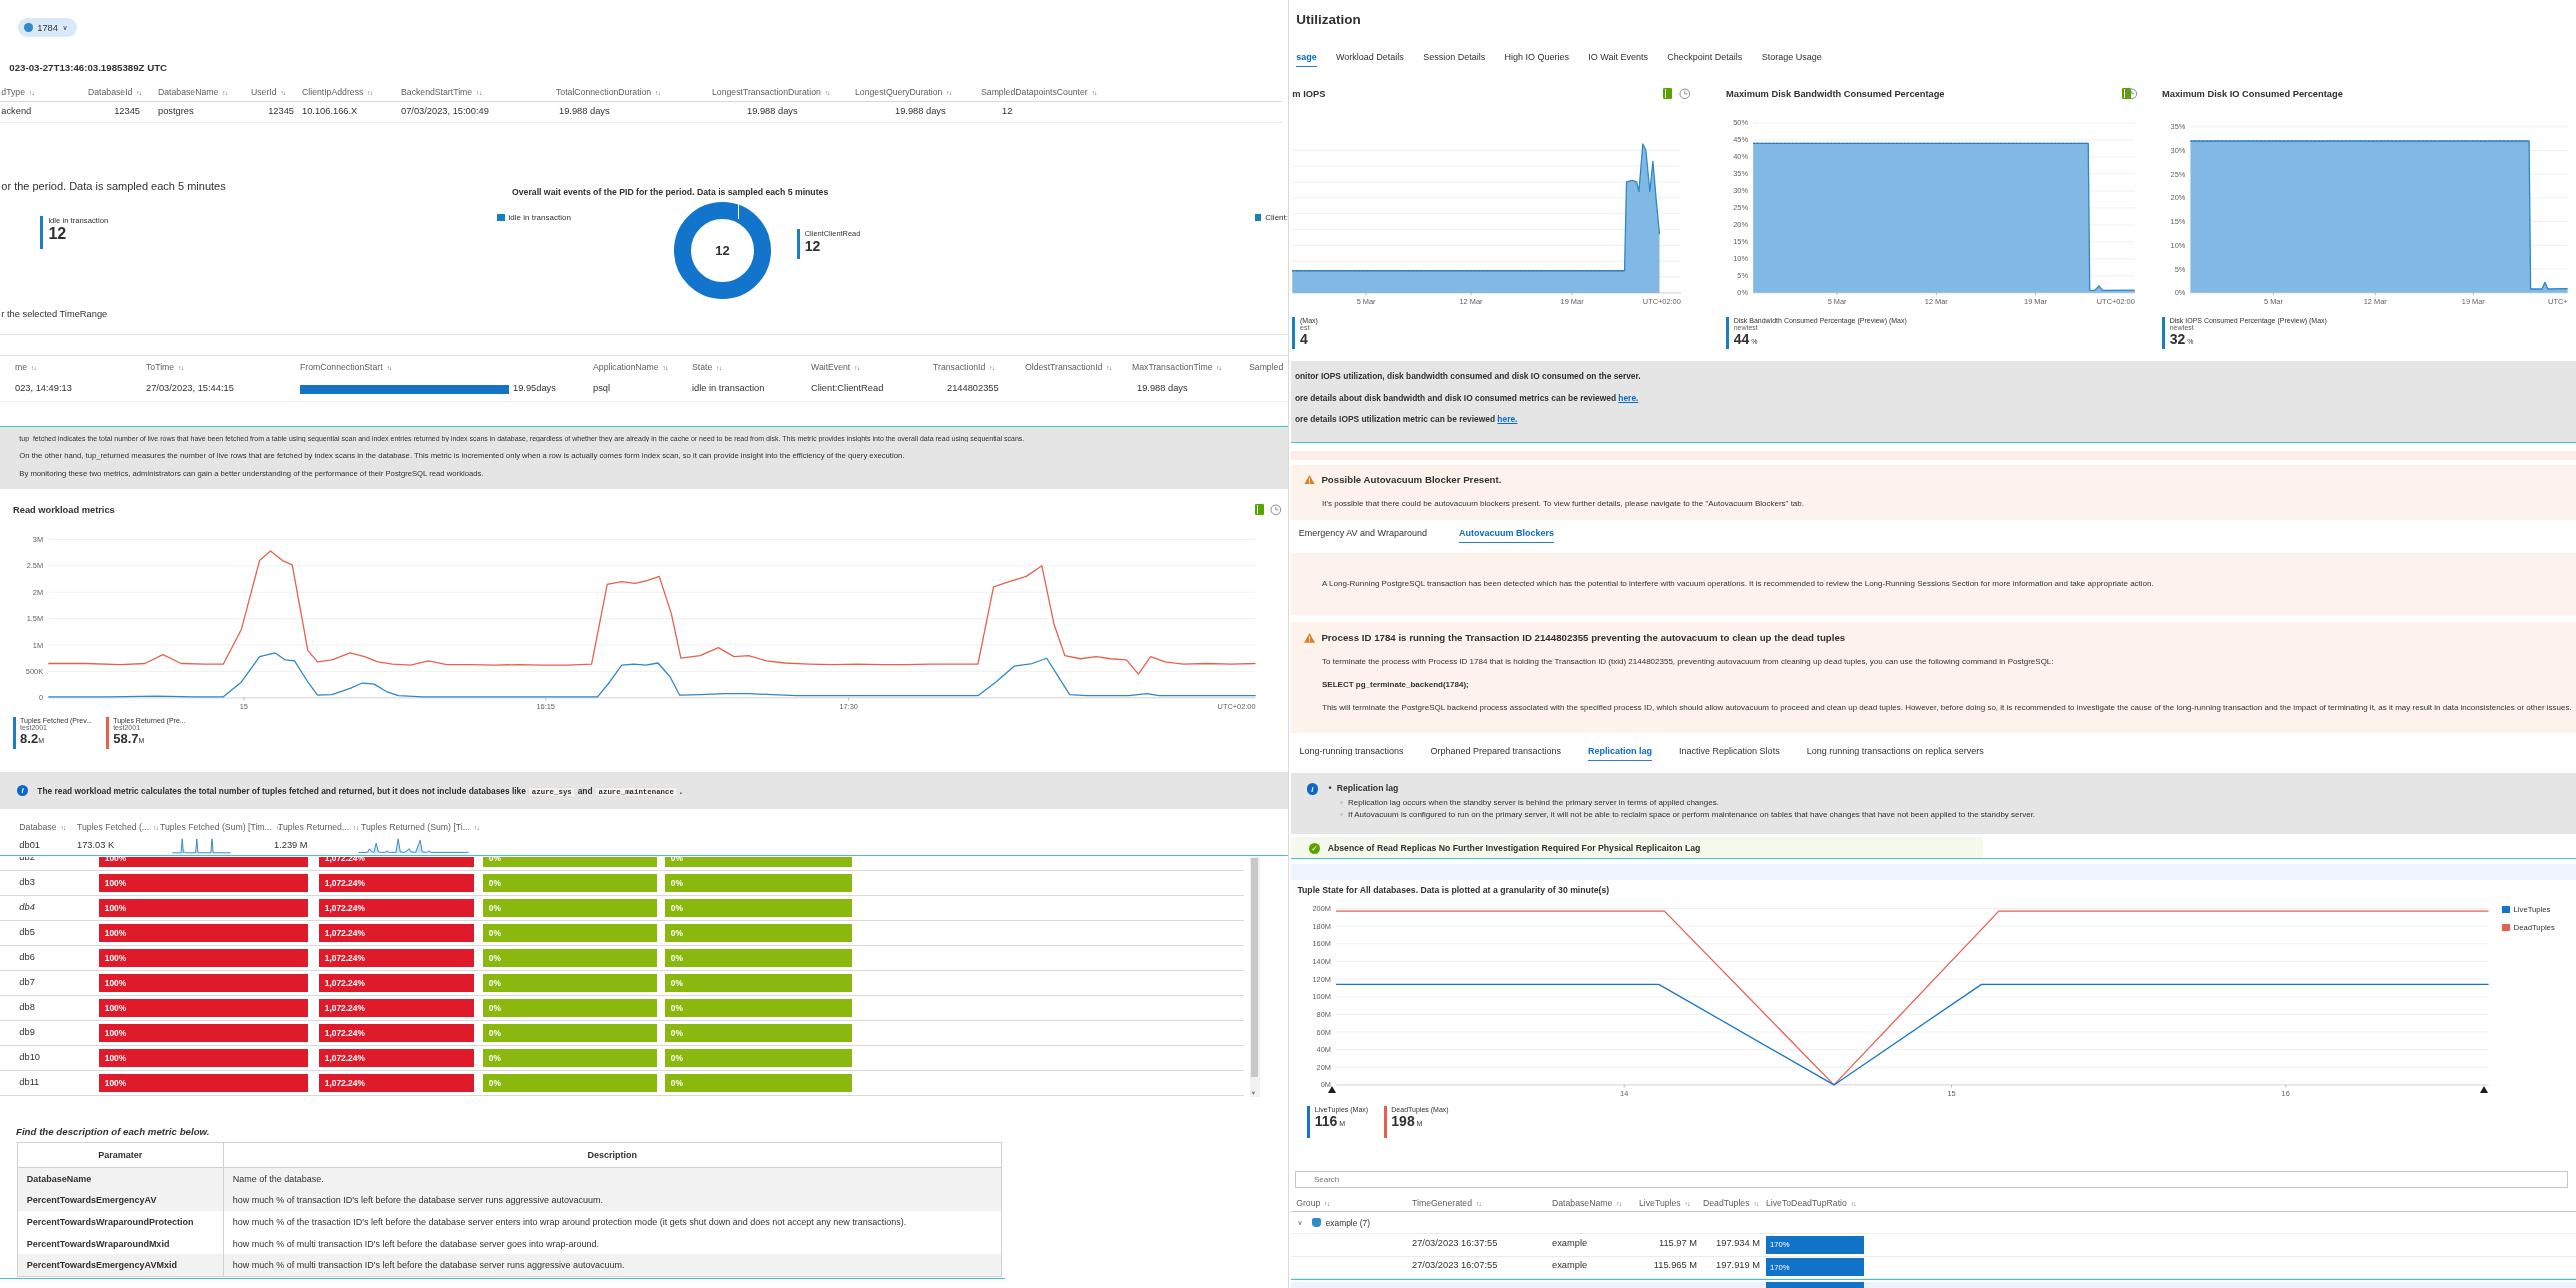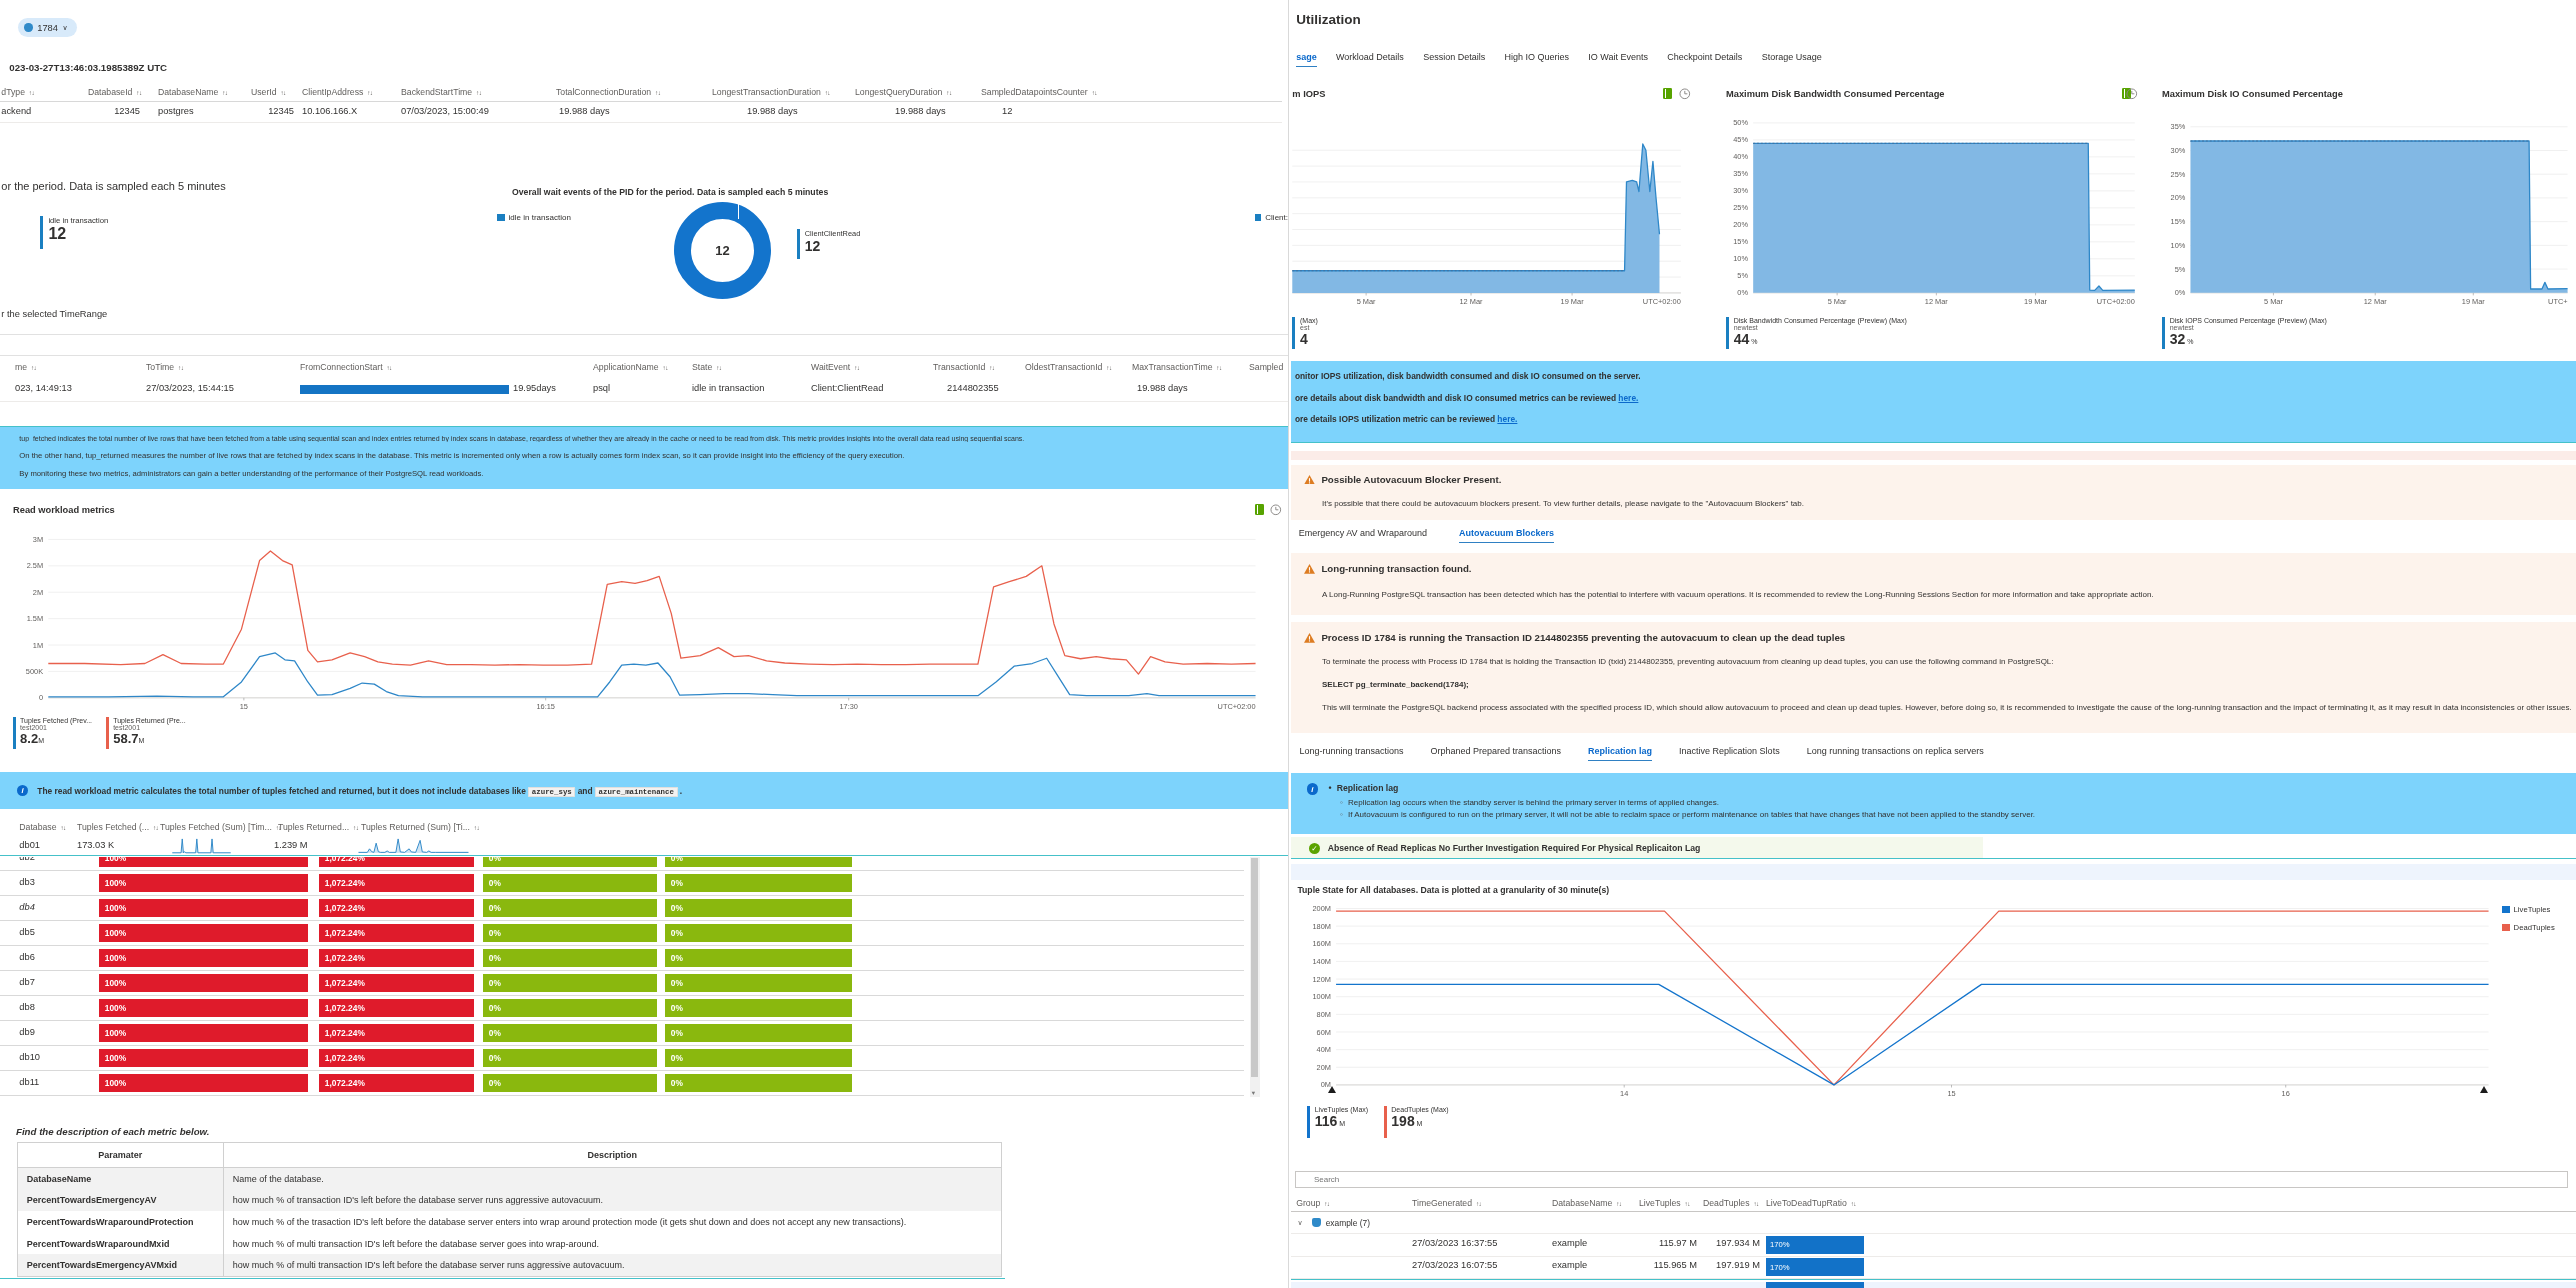--- a/index.html
+++ b/index.html
@@ -10,21 +10,21 @@
   #left { left:0; width:1288px; }
   #right { left:1291px; width:1285px; }
   #pane-divider { position:absolute; left:1288px; top:0; width:0.6px; height:1288px; background:#d9d9d9; }
   .abs { position:absolute; }
   .hdr-txt { font-size:8.7px; color:#605e5c; white-space:nowrap; }
   .cell-txt { font-size:9.3px; color:#323130; white-space:nowrap; }
   .sort { font-size:6.4px; color:#605e5c; margin-left:3.9px; letter-spacing:-0.6px; }
   .hairline { position:absolute; height:0.6px; background:#e1e1e1; }
   .teal-line { position:absolute; height:1.3px; background:#45c1c9; }
   .sec-title { font-size:9px; font-weight:bold; color:#323130; white-space:nowrap; }
-  .info-box { position:absolute; background:#7dd3fc; }
+  .info-box { position:absolute; background:#e5e5e5; }
   .warn-box { position:absolute; background:#fdf3ec; }
   .warn-title { font-size:9.7px; font-weight:bold; color:#323130; white-space:nowrap; }
   .warn-body { font-size:8px; color:#323130; white-space:nowrap; overflow:hidden; }
   .tab { font-size:9px; color:#323130; white-space:nowrap; cursor:pointer; }
   .tab.active { color:#0b69cb; font-weight:bold; border-bottom:1.9px solid #2f80c3; padding-bottom:3.9px; }
   .tabs-row { position:absolute; display:flex; }
   .legend-bar { width:3.2px; background:#1a7fc1; margin-right:4.5px; }
   .legend-name { font-size:7px; color:#323130; white-space:nowrap; }
   .legend-sub { font-size:7px; color:#605e5c; white-space:nowrap; }
   .legend-val { font-size:14px; font-weight:600; color:#323130; white-space:nowrap; }
@@ -533,28 +533,20 @@
       </div>
       <div class="warn-body" style="margin:14px 0 0 18px;">It's possible that there could be autovacuum blockers present. To view further details, please navigate to the "Autovacuum Blockers" tab.</div>
     </div>
 
     <div id="av-tabs" class="tabs-row" style="left:7.7px; top:528px; gap:32px;">
         <span class="tab">Emergency AV and Wraparound</span>
         <span class="tab active">Autovacuum Blockers</span>
       </div>
 
     <div class="warn-box" style="left:0; top:553px; width:1285px; height:62px; padding:10.3px 0 0 13px;">
-      <div style="display:flex; align-items:center; gap:6.4px;">
-        <svg width="11" height="9.7" viewBox="0 0 16 14">
-          <path d="M8 0 L16 14 H0 Z" fill="#dd7c22"></path>
-            <rect x="7.2" y="4.6" width="1.6" height="5" fill="#fff"></rect>
-            <rect x="7.2" y="10.6" width="1.6" height="1.7" fill="#fff"></rect>
-        </svg>
-        <span class="warn-title">Long-running transaction found.</span>
-      </div>
       <div class="warn-body" style="margin:15.5px 0 0 18px;">A Long-Running PostgreSQL transaction has been detected which has the potential to interfere with vacuum operations. It is recommended to review the Long-Running Sessions Section for more information and take appropriate action.</div>
     </div>
 
     <div class="warn-box" style="left:0; top:622px; width:1285px; height:111px; padding:10.3px 0 0 13px;">
       <div style="display:flex; align-items:center; gap:6.4px;">
         <svg width="11" height="9.7" viewBox="0 0 16 14">
           <path d="M8 0 L16 14 H0 Z" fill="#dd7c22"></path>
             <rect x="7.2" y="4.6" width="1.6" height="5" fill="#fff"></rect>
             <rect x="7.2" y="10.6" width="1.6" height="1.7" fill="#fff"></rect>
         </svg>

